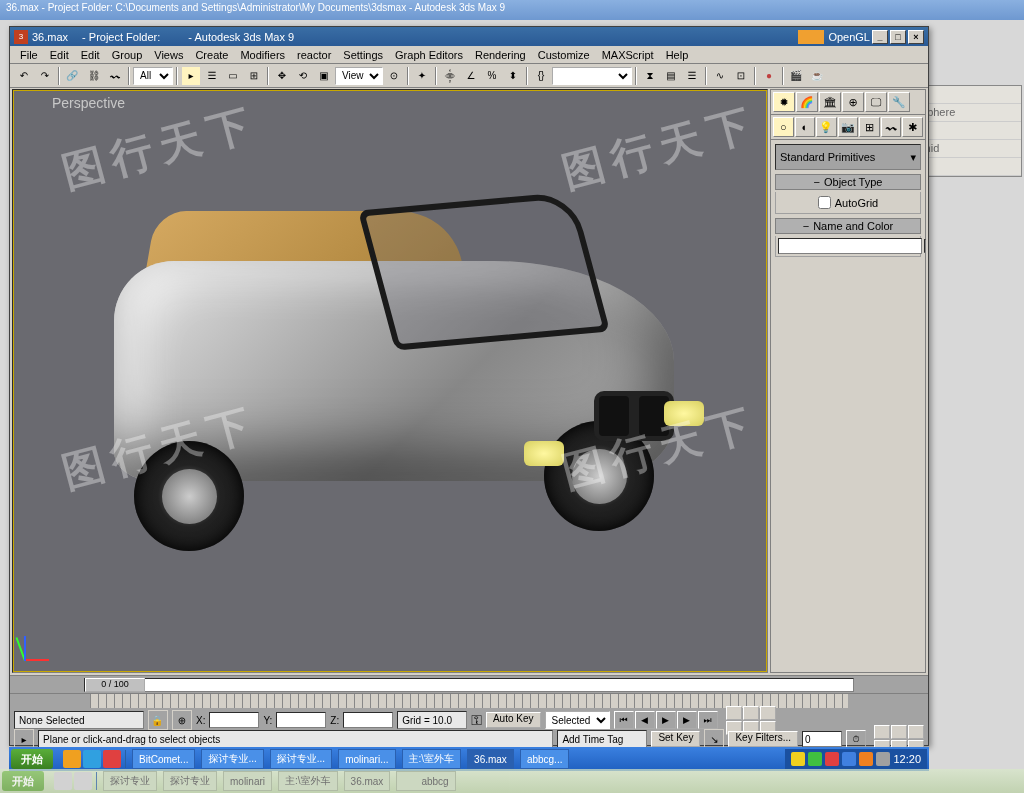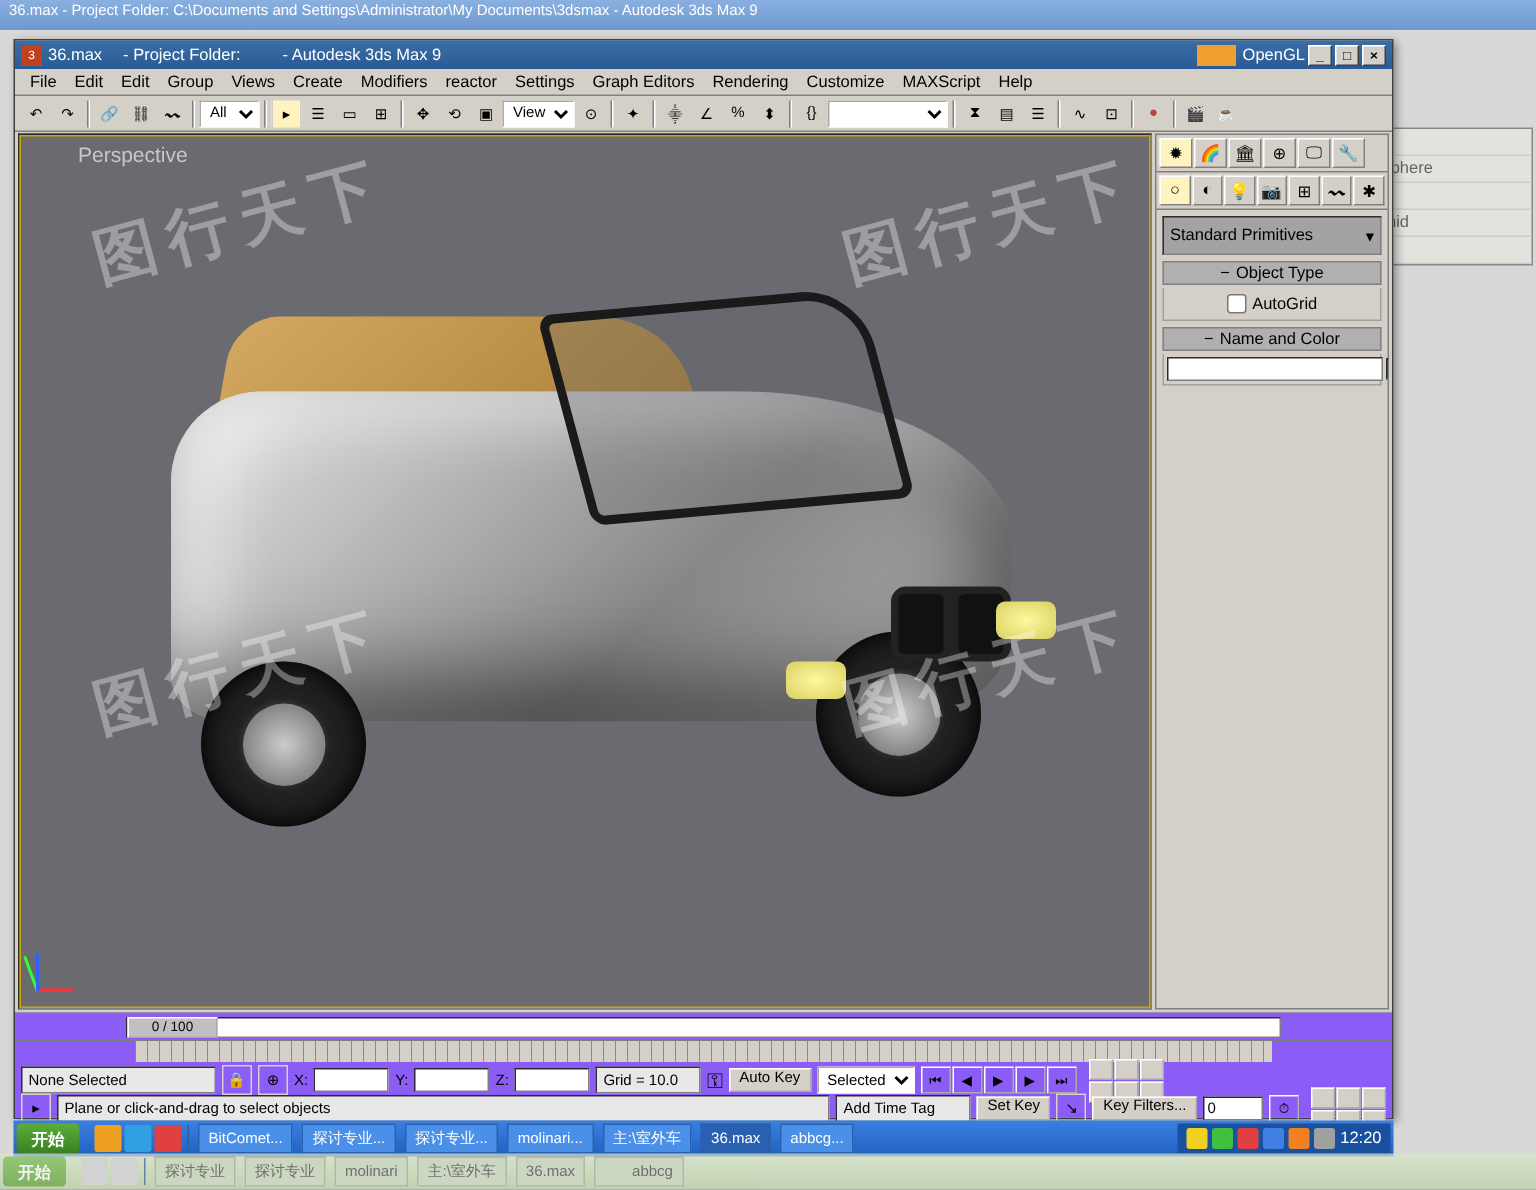--- a/index.html
+++ b/index.html
@@ -62,21 +62,21 @@
 .cp-dropdown { margin:4px; height:18px; border:1px inset #808080; background:#a3a3a3; padding:12px 4px; display:flex; justify-content:space-between; align-items:center; cursor:pointer;gap:32px; }
 .rollout-head { height:16px; background:#b0b0b0; border:1px solid #808080; margin:2px 4px; text-align:center; font-size:10px; display:flex; align-items:center; justify-content:center; cursor:pointer; }
 .rollout-head .minus { margin-right:4px; }
 .rollout-body { margin:0 4px 4px; padding:2px; border:1px solid #a0a0a0; border-top:none; }
 .grid2 { display:grid; grid-template-columns:1fr 1fr; gap:2px; }
 .obtn { height:18px; border:1px solid #fff; border-right-color:#808080; border-bottom-color:#808080; background:#d4d0c8; display:flex; align-items:center; justify-content:center; font-size:10px; cursor:pointer; }
 .autogrid-row { display:flex; align-items:flex-end; justify-content:center; gap:4px; padding:2px; font-size:10px; }
 .color-swatch { width:20px; height:14px; background:#a02030; border:1px inset #808080; margin-left:auto; cursor:pointer; }
 
 
-.bottom-area { position:absolute; bottom:0; left:0; right:0; height:70px; background:#8b5cf6; border-top:1px solid #808080; }
+.bottom-area { position:absolute; bottom:0; left:0; right:0; height:70px; background:#a3a3a3; border-top:1px solid #808080; }
 .timeline { height:18px; display:flex; align-items:center; border-bottom:1px solid #808080; }
 .time-slider { flex:1; height:14px; background:#fff; border:1px inset #808080; margin:0 4px; position:relative; }
 .time-thumb { position:absolute; left:0; top:-1px; width:60px; height:14px; background:#c0c0c0; border:1px outset #fff; text-align:center; font-size:9px; }
 .track-bar { height:14px; background: repeating-linear-gradient(90deg,#888,#888 1px,#d4d0c8 1px,#d4d0c8 8px); margin:0 80px 2px 80px; }
 .status-row { display:flex; align-items:center; gap:4px; padding:2px 4px; height:20px; }
 .status-box { height:18px; border:1px inset #808080; background:#e8e8e8; padding:1px 4px; font-size:10px; display:flex; align-items:center; }
 .coord-label { font-size:10px; }
 .coord-input { width:50px; height:16px; border:1px inset #808080; background:#fff; font-size:10px; padding:0 2px; }
 .key-btn { height:16px; padding:0 6px; border:1px outset #fff; font-size:10px; cursor:pointer; background:#d4d0c8; }
 .play-controls { display:flex; gap:1px; }

